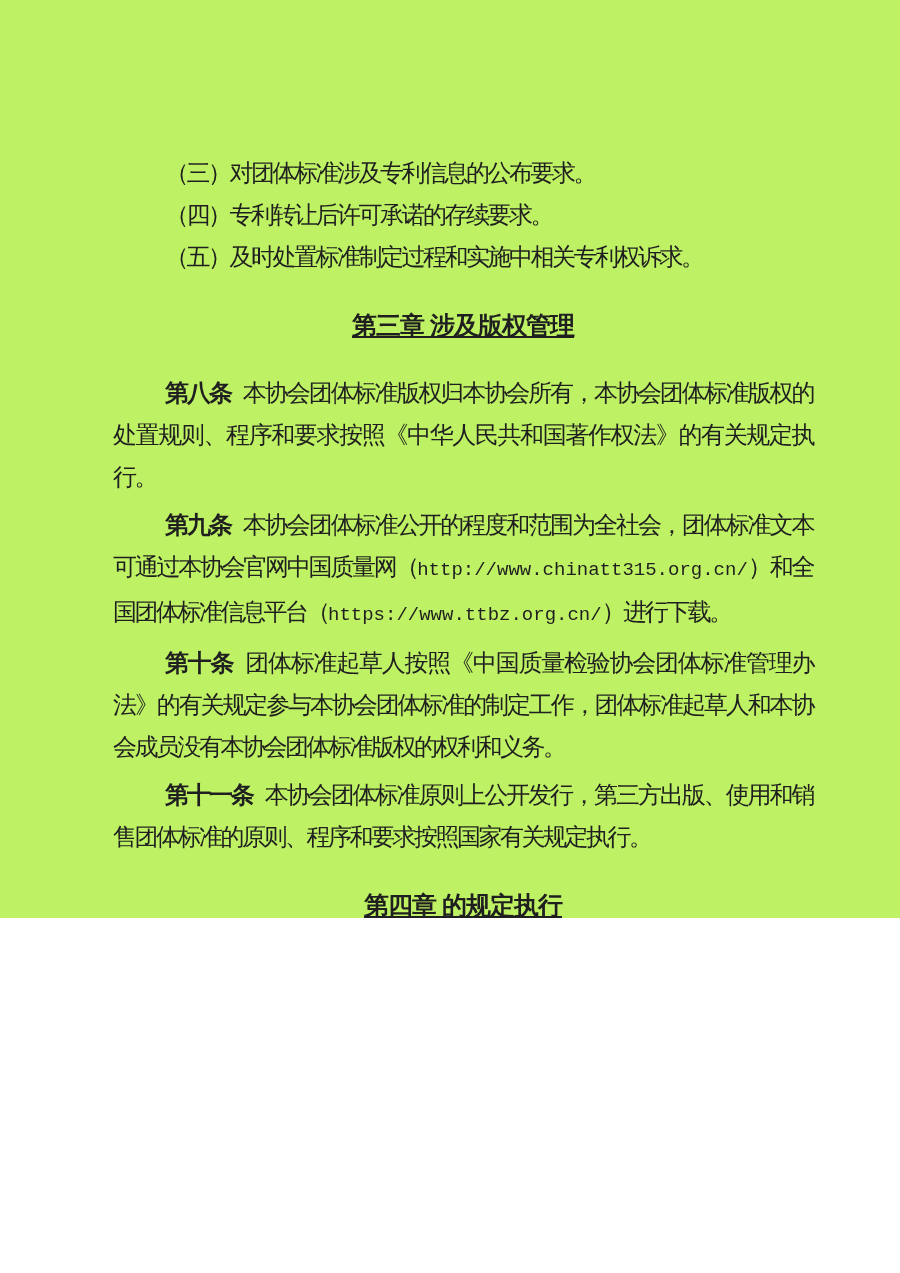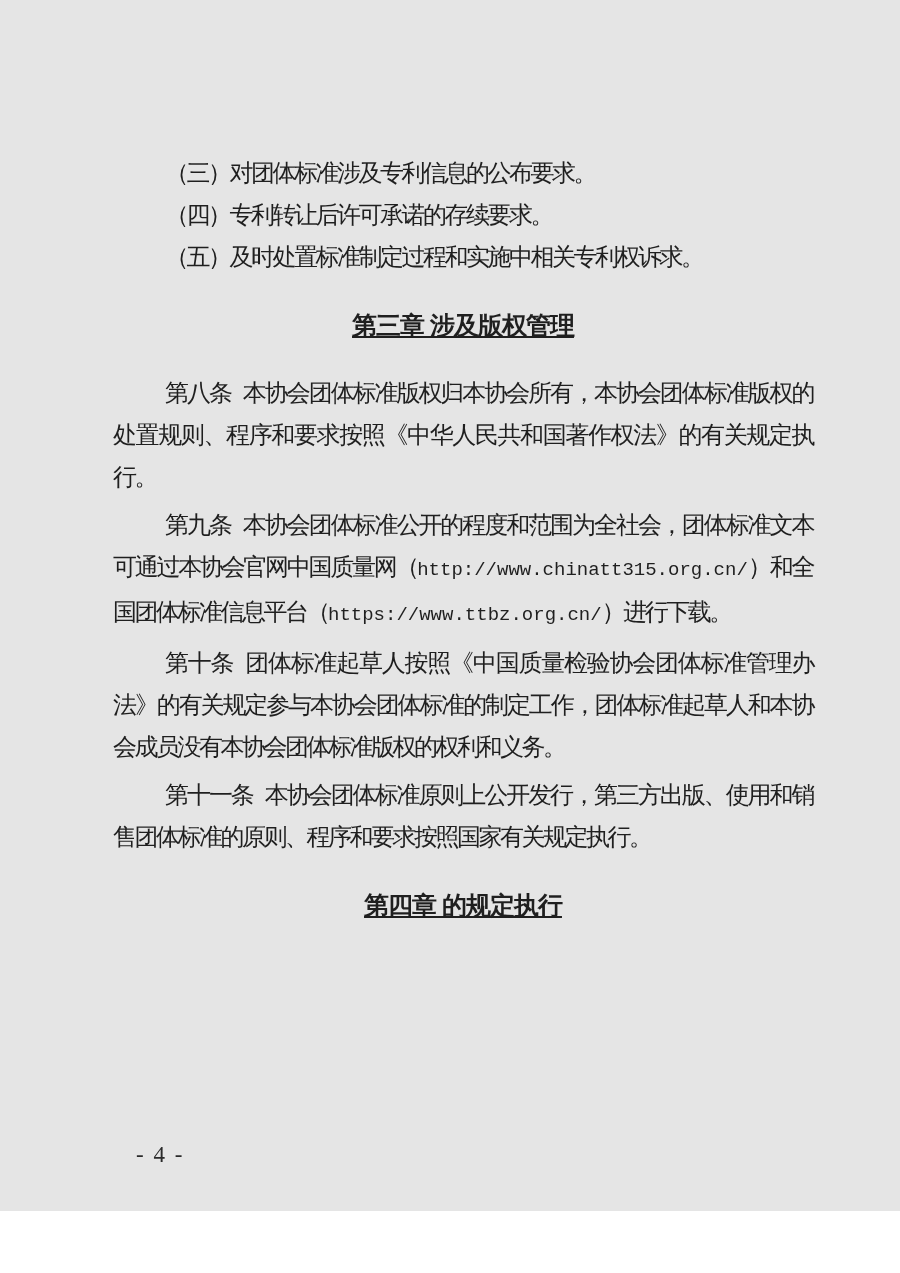--- a/index.html
+++ b/index.html
@@ -3,22 +3,22 @@
 <meta charset="utf-8">
 <style>
   html, body {
     margin: 0;
     padding: 0;
     background: #ffffff;
   }
   .page {
     position: relative;
     width: 900px;
-    height: 1211px;
-    background: #e5e5e5;
+    height: 918px;
+    background: #bef264;
     overflow: hidden;
     font-family: "Liberation Serif", "DejaVu Serif", serif;
     color: #1f1f1f;
   }
   .content {
     position: absolute;
     left: 113px;
     top: 152px;
     width: 700px;
     font-size: 24px;
@@ -39,21 +39,21 @@
     text-align: center;
     text-indent: 0;
     margin: 26px 0;
     text-decoration: underline;
   }
   .para {
     margin: 6px 0;
     text-indent: 52px;
   }
   .art-label {
-    font-weight: 400;
+    font-weight: 700;
     margin-right: 12px;
   }
   .url {
     font-family: "Liberation Mono", "DejaVu Sans Mono", monospace;
     font-size: 19px;
     letter-spacing: 0;
     white-space: nowrap;
   }
   .page-number {
     position: absolute;

